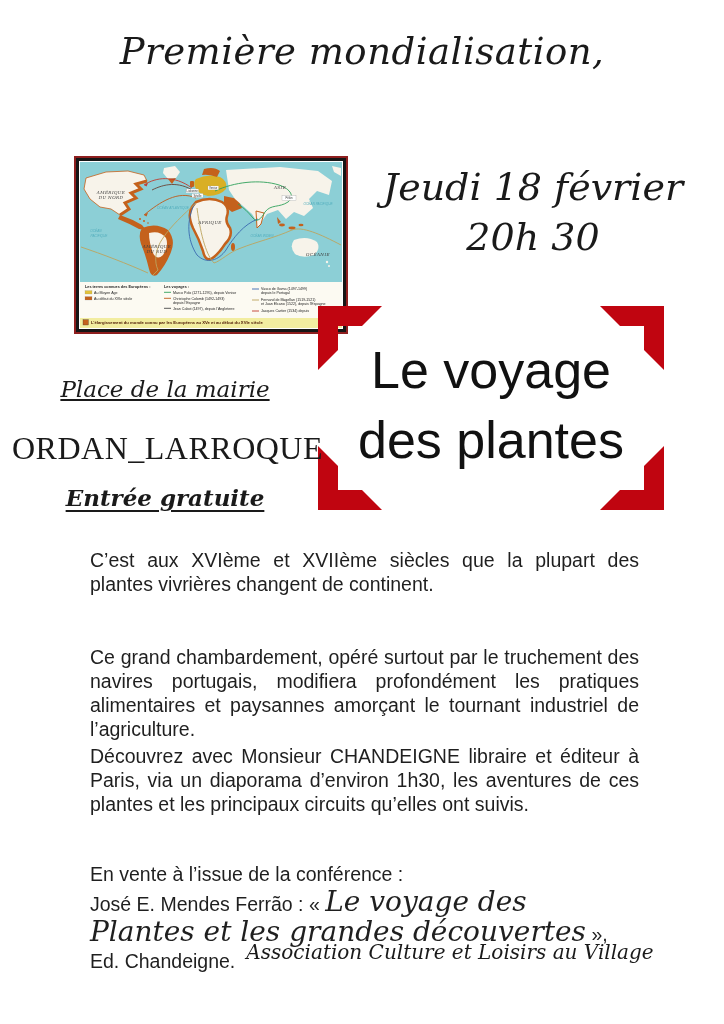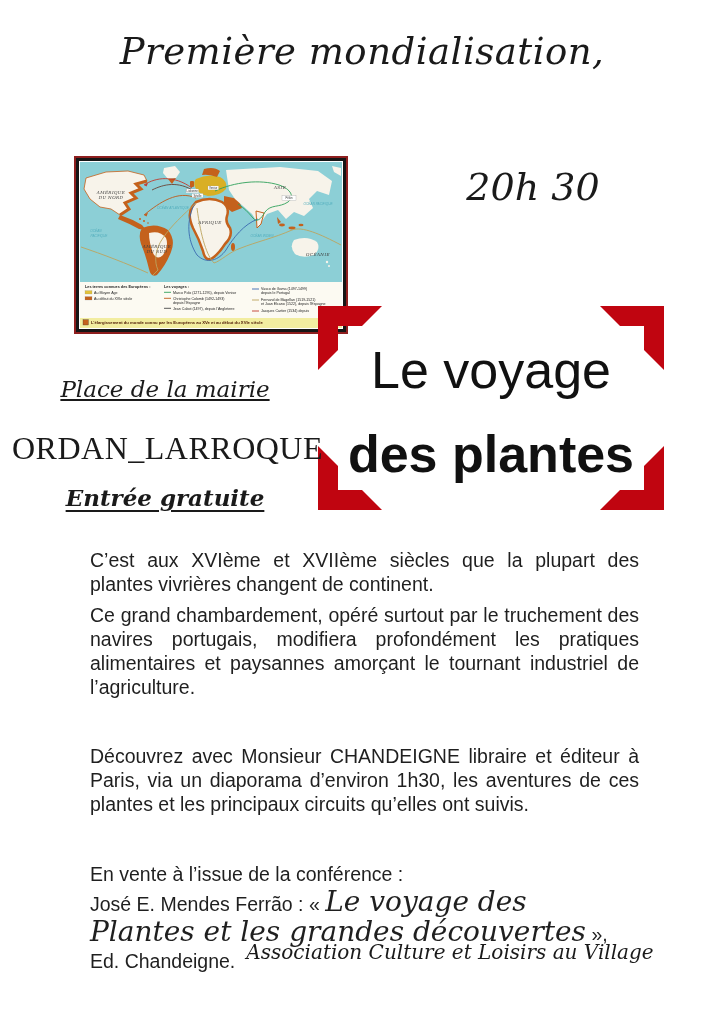--- a/index.html
+++ b/index.html
@@ -26,32 +26,32 @@
 
   .date-block{position:absolute;left:368px;top:162px;width:330px;text-align:center;
               font-size:38px;line-height:1.32;}
 
   
   .event-box{position:absolute;left:318px;top:306px;width:346px;height:204px;}
   .event-box svg{position:absolute;inset:0;}
   .event-line{position:absolute;left:0;width:100%;text-align:center;font-size:52px;
               color:#111;font-family:"Liberation Sans",sans-serif;}
   .event-line.l1{top:34px;}
-  .event-line.l2{top:118px;font-weight:bold;}
+  .event-line.l2{top:104px;}
 
   .venue-place{position:absolute;left:40px;top:376px;width:250px;text-align:center;font-size:23px;text-decoration:underline;}
   .venue-town{position:absolute;left:12px;top:430px;width:310px;text-align:center;
               font-family:"Liberation Serif",serif;font-size:32px;letter-spacing:0.5px;}
   .free-entry{position:absolute;left:40px;top:484px;width:250px;text-align:center;
               font-size:23px;font-weight:bold;text-decoration:underline;
               text-underline-offset:4px;text-decoration-thickness:2px;}
 
   .para{position:absolute;left:90px;width:549px;font-size:19.5px;line-height:24px;
         text-align:justify;color:#1f1f1f;}
-  .p1{top:548px;} .p2{top:603px;} .p3{top:744px;}
+  .p1{top:548px;} .p2{top:645px;} .p3{top:744px;}
   .sale{position:absolute;left:90px;top:846px;width:549px;font-size:19.5px;line-height:27px;
         text-align:left;color:#1f1f1f;margin-top:15px;}
   .sale .booktitle{font-family:"DejaVu Serif",serif;font-style:italic;font-size:28px;}
   .footer-credit{position:absolute;left:240px;top:940px;width:420px;text-align:center;font-size:20px;}
 </style>
 </head>
 <body>
 
 <div class="page">
 
@@ -154,20 +154,21 @@
           <text class="lg" x="181" y="150.2">Jacques Cartier (1534) depuis</text>
         </g>
 
         <rect x="3" y="157.6" width="5.4" height="5.4" fill="#c4611c" stroke="#333" stroke-width="0.3"></rect>
         <text class="cap" x="11" y="161.8">L’élargissement du monde connu par les Européens au XVe et au début du XVIe siècle</text>
       </svg>
     </div>
   </div>
 
   <div class="date-block script">
+    <div>Jeudi 18 février</div>
     <div>20h 30</div>
   </div>
 
   <div class="event-box">
     <svg viewBox="0 0 346 204" width="346" height="204">
       <polygon points="0,0 64,0 44,20 20,20 20,44 0,64" fill="#C00510"></polygon>
       <polygon points="346,0 282,0 302,20 326,20 326,44 346,64" fill="#C00510"></polygon>
       <polygon points="0,204 64,204 44,184 20,184 20,160 0,140" fill="#C00510"></polygon>
       <polygon points="346,204 282,204 302,184 326,184 326,160 346,140" fill="#C00510"></polygon>
     </svg>

